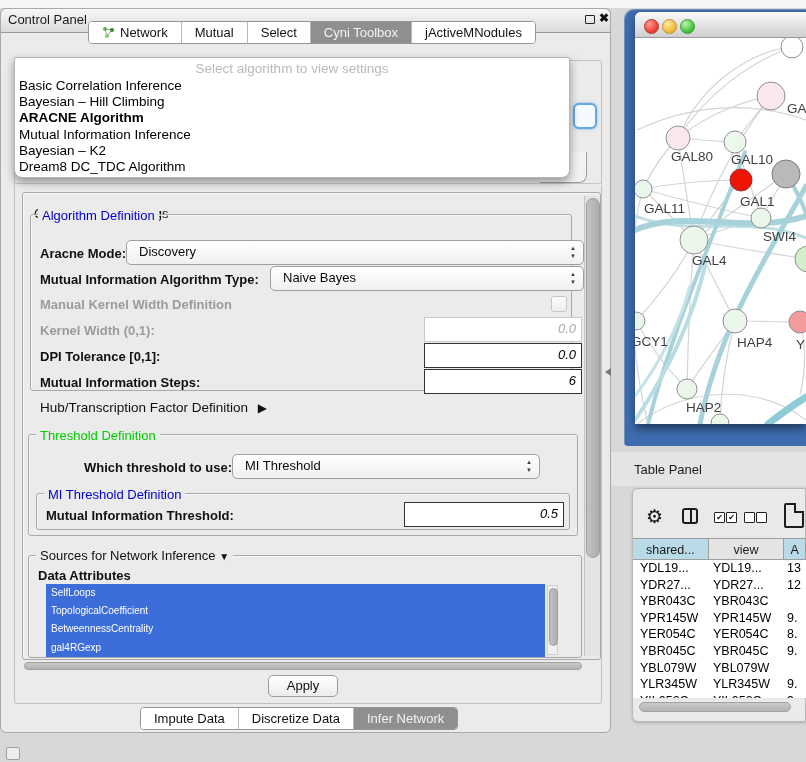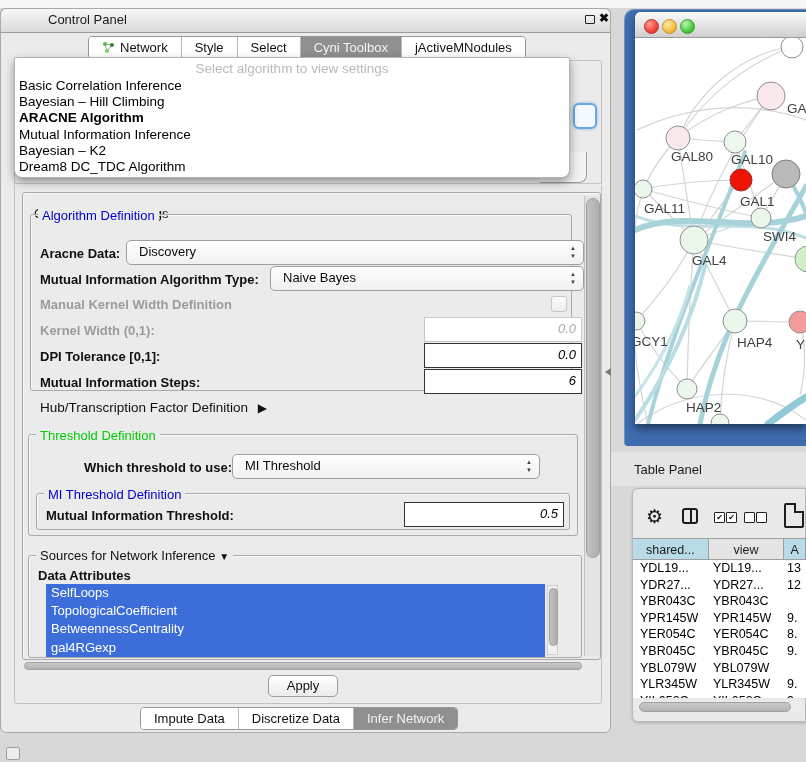--- a/index.html
+++ b/index.html
@@ -4,21 +4,21 @@
 <style>
   html,body{margin:0;padding:0;}
   body{width:806px;height:762px;position:relative;overflow:hidden;
        font-family:"Liberation Sans",sans-serif;background:#d8d8d8;color:#111;}
   .abs{position:absolute;box-sizing:border-box;}
   
   #cp-window{left:0;top:8px;width:611px;height:725px;background:#ebebeb;
              border:1px solid #a9a9a9;border-radius:6px 6px 6px 6px;}
   #cp-titlebar{left:0;top:8px;width:611px;height:25px;border-radius:6px 6px 0 0;
                background:linear-gradient(#f7f7f7,#dadada);border:1px solid #a9a9a9;border-bottom:1px solid #9a9a9a;}
-  .cp-title{left:8px;top:12px;font-size:13px;color:#1a1a1a;margin-left:40px;}
+  .cp-title{left:8px;top:12px;font-size:13px;color:#1a1a1a;}
   .float-ic{left:585px;top:15px;width:10px;height:9px;border:1.5px solid #222;border-radius:1px;background:transparent;}
   .close-ic{left:599px;top:11px;font-size:12px;font-weight:700;color:#111;}
   
   .segbar{display:flex;height:23px;background:#fff;border:1px solid #979797;border-radius:4px;overflow:hidden;}
   .seg{display:flex;align-items:center;justify-content:center;font-size:13px;color:#111;
        border-right:1px solid #b9b9b9;padding:0 13px;background:#fff;white-space:nowrap;}
   .seg:last-child{border-right:none;}
   .seg.active{background:#8f8f8f;color:#f3f3f3;}
   .tabicon{margin-right:5px;display:inline-flex;}
   
@@ -49,21 +49,21 @@
          text-align:right;padding:0 5px;line-height:21px;color:#000;font-style:italic;}
   .field.dis{border:1px solid #c8c8c8;color:#ababab;}
   .checkbox{position:absolute;width:14px;height:14px;border:1px solid #c6c6c6;border-radius:3px;
             background:linear-gradient(#fdfdfd,#ededed);}
   
   .vtrack{position:absolute;background:#e4e4e4;border-left:1px solid #c2c2c2;}
   .vthumb{position:absolute;background:linear-gradient(90deg,#c2c2c2,#adadad);border-radius:7px;border:1px solid #9e9e9e;}
   .hthumb{position:absolute;background:linear-gradient(#c9c9c9,#b3b3b3);border-radius:5px;border:1px solid #a2a2a2;}
   
   #attr-list{left:46px;top:584px;width:499px;height:73px;overflow:hidden;background:#3d6dd8;}
-  .attr-item{height:18.2px;line-height:18.2px;color:#fff;font-size:13px;padding-left:5px;background:#3d6dd8;white-space:nowrap;}
+  .attr-item{height:18.2px;line-height:18.2px;color:#fff;font-size:10px;padding-left:5px;background:#3d6dd8;white-space:nowrap;}
   
   #apply-btn{left:268px;top:675px;width:70px;height:22px;background:linear-gradient(#ffffff,#ececec);
              border:1px solid #9c9c9c;border-radius:5px;font-size:13px;text-align:center;line-height:20px;color:#111;}
   
   #right-bg{left:611px;top:0;width:195px;height:762px;background:#d8d8d8;}
   #net-frame{left:624px;top:9px;width:182px;height:437px;background:#3e6cae;border-radius:10px 0 0 4px;
              box-shadow:inset 1px 1px 0 rgba(255,255,255,.25);}
   #net-window{left:635px;top:12px;width:171px;height:412px;background:#fff;border-radius:6px 0 0 0;
               box-shadow:0 5px 9px rgba(0,0,0,.45);}
   #net-titlebar{left:635px;top:12px;width:171px;height:26px;border-radius:6px 0 0 0;
@@ -102,34 +102,34 @@
 
 <div class="abs" id="right-bg"></div>
 <div class="abs" style="left:0;top:0;width:806px;height:8px;background:#f6f6f6;"></div>
 
 <div class="abs" id="cp-window"></div>
 <div class="abs" id="cp-titlebar"></div>
 <div class="abs cp-title">Control Panel</div>
 <div class="abs float-ic"></div>
 <div class="abs close-ic">✖</div>
 
-<div class="abs segbar" id="top-tabs" style="left:88px;top:36px;text-align:center;">
+<div class="abs segbar" id="top-tabs" style="left:88px;top:21px;text-align:center;">
     <div class="seg">
       <span class="tabicon">
         <svg width="13" height="13" viewBox="0 0 13 13">
           <path d="M3 3 L10 4 M3 3 L5 10 M10 4 L5 10" stroke="#9a9a9a" stroke-width="1" fill="none"></path>
           <circle cx="3" cy="3" r="2" fill="#57b847"></circle>
           <circle cx="10" cy="4" r="2" fill="#2e8b2e"></circle>
           <circle cx="5" cy="10" r="2" fill="#7fd06f"></circle>
         </svg>
       </span>
       <span>Network</span>
     </div>
     <div class="seg">
-      <span>Style</span>
+      <span>Mutual</span>
     </div>
     <div class="seg">
       <span>Select</span>
     </div>
     <div class="seg active">
       <span>Cyni Toolbox</span>
     </div>
     <div class="seg">
       <span>jActiveMNodules</span>
     </div>
@@ -144,21 +144,21 @@
 <div class="group" style="left:22px;top:192px;width:579px;height:468px;"></div>
 <div class="gtitle" style="left:30px;top:186px;margin-top:20px;">Cyni Algorithm Settings</div>
 
 <div class="vtrack abs" style="left:584px;top:196px;width:16px;height:460px;">
   <div class="vthumb" style="left:1px;top:2px;width:12px;height:358px;"></div>
 </div>
 
 <div class="group" style="left:30px;top:214px;width:542px;height:177px;"></div>
 <div class="gtitle blue" style="left:38px;top:208px;">Algorithm Definition</div>
 
-<div class="lbl" style="left:40px;top:246px;">Aracne Data:</div>
+<div class="lbl" style="left:40px;top:246px;">Aracne Mode:</div>
 <div class="combo" style="left:126px;top:240px;width:444px;">
   <span>Discovery</span>
   <span class="arr">▲<br>▼</span>
 </div>
 
 <div class="lbl" style="left:40px;top:272px;">Mutual Information Algorithm Type:</div>
 <div class="combo" style="left:270px;top:266px;width:300px;">
   <span>Naive Bayes</span>
   <span class="arr">▲<br>▼</span>
 </div>

